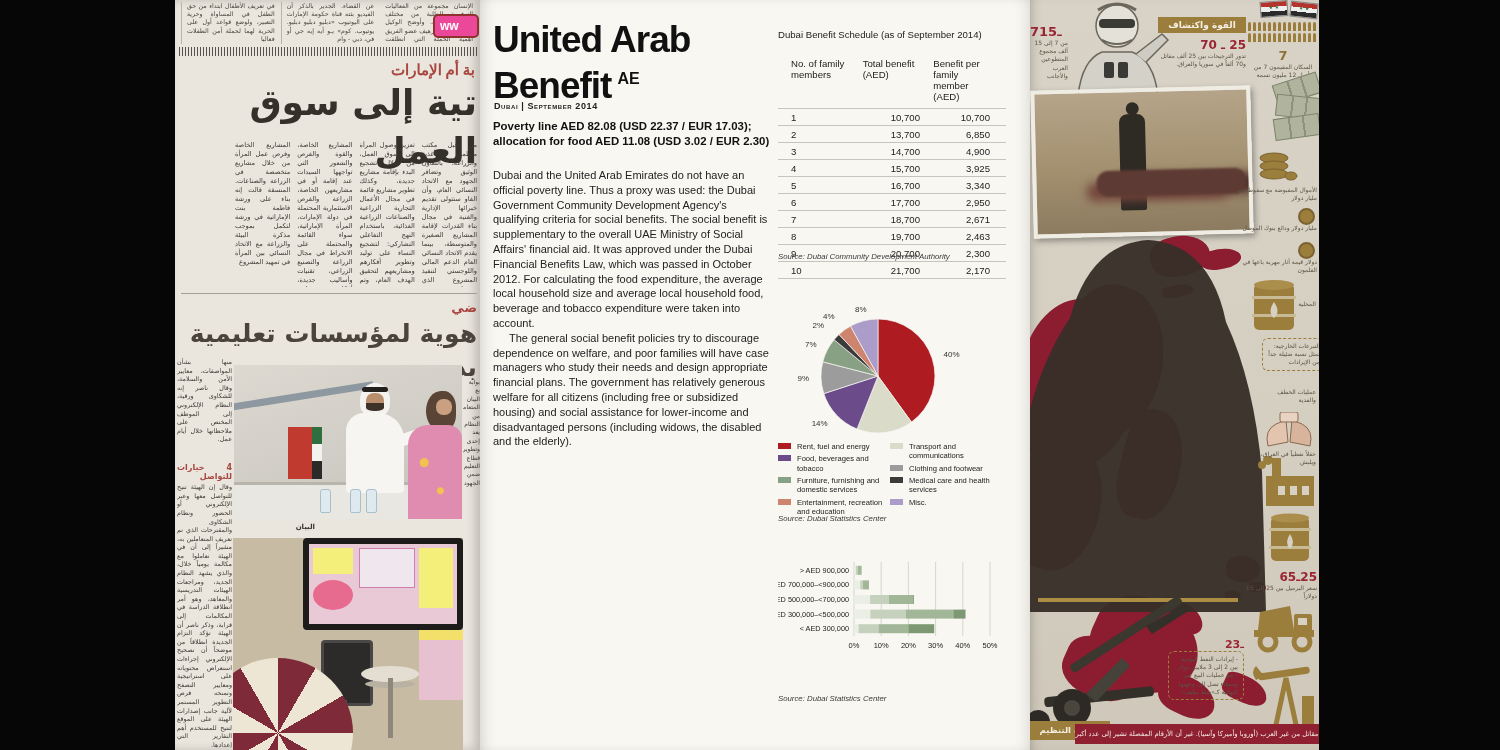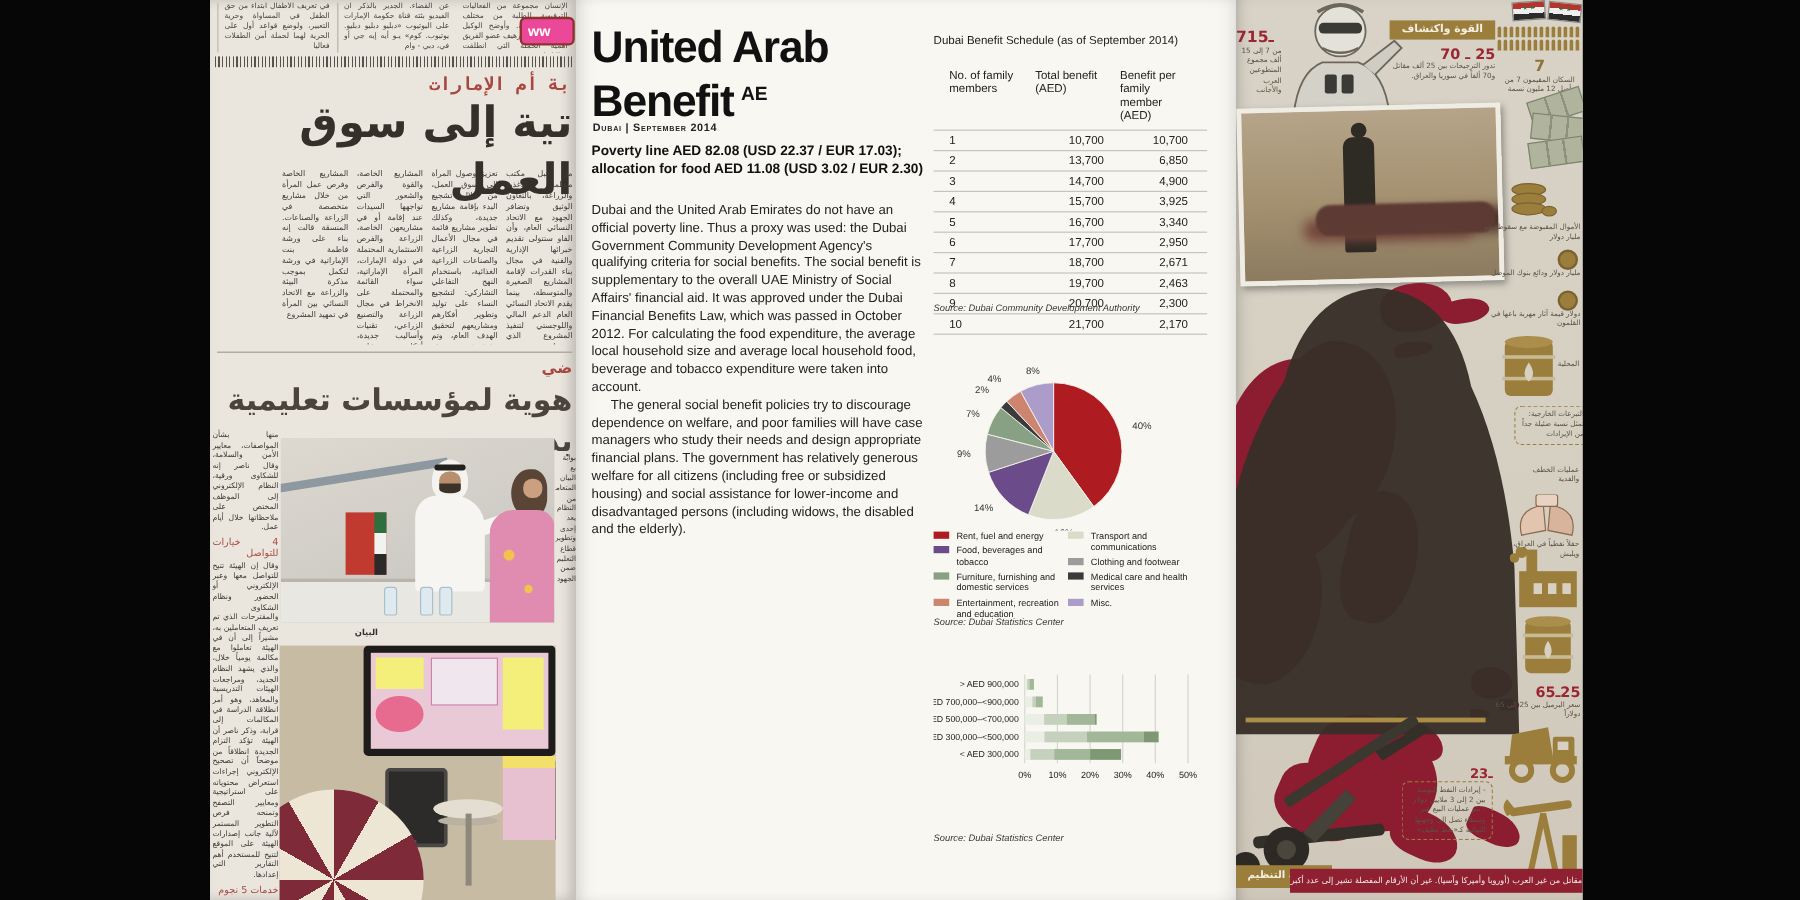--- a/index.html
+++ b/index.html
@@ -12,34 +12,34 @@
              box-shadow:inset -6px 0 10px rgba(0,0,0,.18);}
   .np-top{left:6px;top:2px;width:292px;height:42px;display:flex;flex-direction:row-reverse;gap:6px;overflow:hidden;}
   .np-top .npc{flex:1;font-size:6.3px;line-height:8.2px;color:#4a463f;direction:rtl;text-align:justify;
                border-left:1px solid #b9b4a9;padding-left:5px;font-family:"DejaVu Sans",sans-serif;}
   .np-top .npc:first-child{border-left:none;}
   .www-box{left:258px;top:14px;width:46px;height:24px;background:#ec4899;border:2px solid #8e322e;border-radius:5px;
            color:#fff;font-weight:bold;font-size:12px;line-height:20px;text-align:left;padding-left:5px;box-sizing:border-box;overflow:hidden;}
   .barcode{left:4px;top:47px;width:300px;height:9px;
            background:repeating-linear-gradient(90deg,#57534c 0 1px,transparent 1px 3px);}
   .np-kicker{left:6px;top:61px;width:294px;font-size:15px;font-weight:bold;color:#a84640;text-align:right;direction:rtl;
-             font-family:Liberation Mono, monospace;}
+             font-family:Liberation Serif, serif;}
   .np-headline1{left:4px;top:79px;width:298px;font-size:36px;line-height:48px;font-weight:800;color:#34312b;
                 text-align:right;direction:rtl;font-family:"DejaVu Sans",sans-serif;}
   .np-cols{left:60px;top:141px;width:242px;height:146px;display:flex;flex-direction:row-reverse;gap:7px;overflow:hidden;}
   .np-cols .npc{flex:1;font-size:6.6px;line-height:9px;color:#3c3933;direction:rtl;text-align:justify;
                 font-family:"DejaVu Sans",sans-serif;}
   .np-divider{left:6px;top:293px;width:296px;height:1px;background:#a49f94;}
   .np-kicker2{left:6px;top:300px;width:296px;font-size:13px;font-weight:bold;color:#a84640;text-align:right;direction:rtl;
               font-family:"DejaVu Sans",sans-serif;}
   .np-headline2{left:4px;top:317px;width:298px;font-size:25px;line-height:34px;font-weight:800;color:#4a443c;
                 text-align:right;direction:rtl;font-family:"DejaVu Sans",sans-serif;}
   .left-rail{left:2px;top:358px;width:55px;height:390px;overflow:hidden;font-size:6.4px;line-height:8.6px;color:#3c3933;
              direction:rtl;text-align:justify;font-family:"DejaVu Sans",sans-serif;}
-  .rail-sub{color:#a84640;font-weight:normal;font-size:8px;margin:4px 0 2px;}
+  .rail-sub{color:#a84640;font-weight:bold;font-size:8px;margin:20px 0 2px;}
   .right-rail{left:288px;top:378px;width:17px;height:368px;overflow:hidden;font-size:6px;line-height:8.4px;color:#3c3933;
               direction:rtl;text-align:right;font-family:"DejaVu Sans",sans-serif;}
   .np-caption{left:60px;top:523px;width:80px;font-size:7px;font-weight:bold;color:#333;direction:rtl;text-align:right;
               font-family:"DejaVu Sans",sans-serif;}
 
   
   .photo1{left:59px;top:365px;width:228px;height:154px;background:linear-gradient(160deg,#ddd9d1 0%,#cfccc5 60%,#c4bfb6 100%);overflow:hidden;}
   .tent-pole{position:absolute;left:-10px;top:28px;width:150px;height:7px;background:#8d98a0;transform:rotate(-9deg);}
   .p1-table{position:absolute;left:0;bottom:0;width:100%;height:34px;background:#e9e7e2;border-top:3px solid #b9b5ac;}
   .uae-flag{position:absolute;left:54px;top:62px;width:34px;height:52px;background:#c03a30;}

